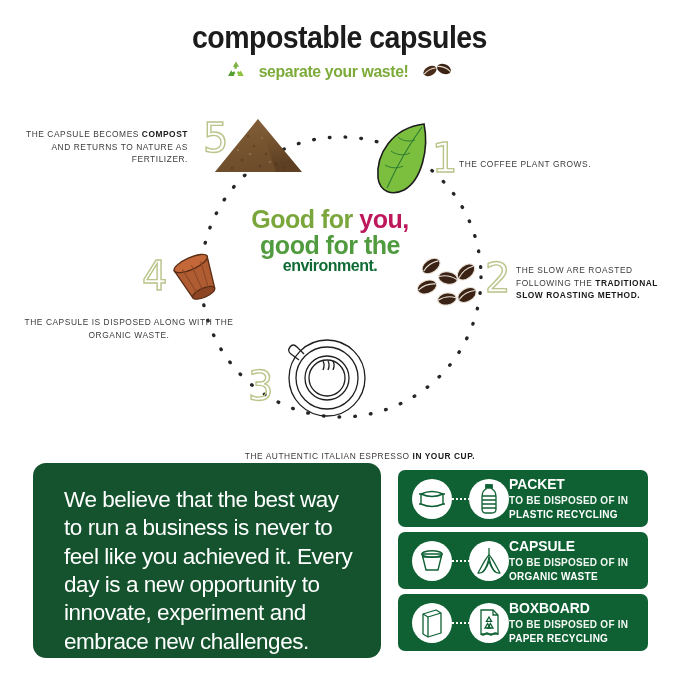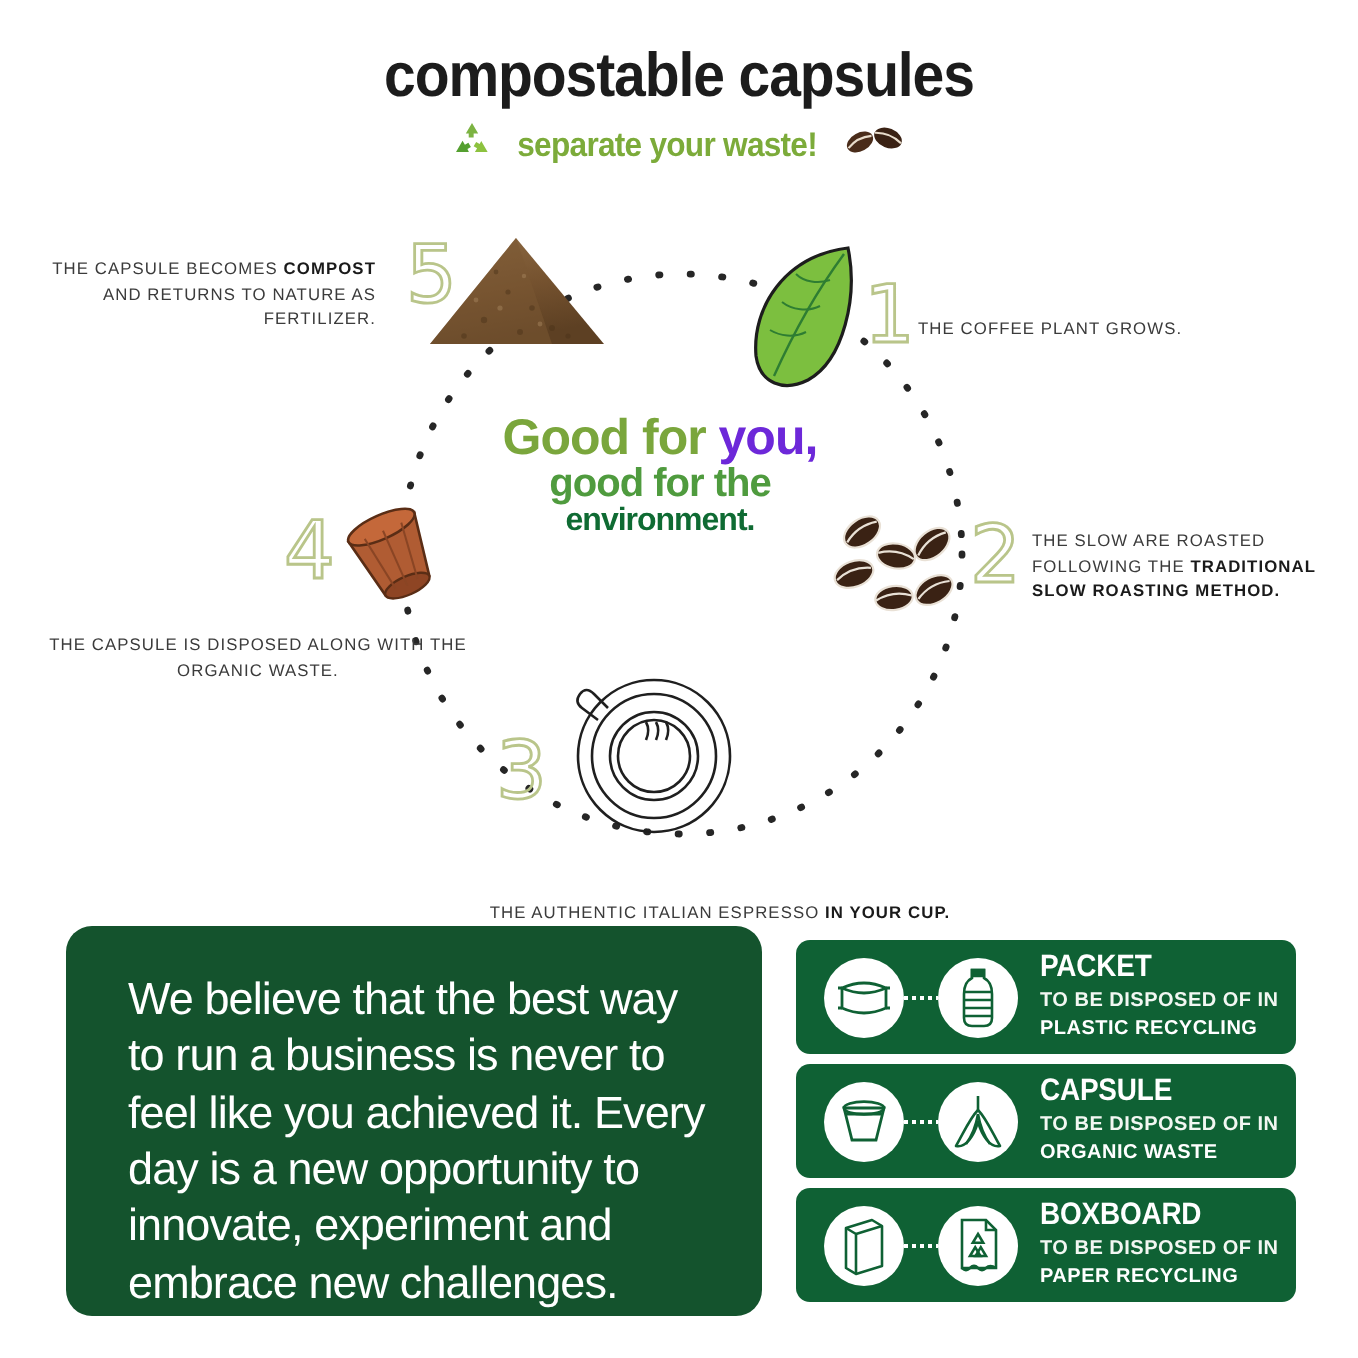--- a/index.html
+++ b/index.html
@@ -32,22 +32,22 @@
   
   .diagram{position:absolute;left:0;top:100px;width:679px;height:355px;}
   .dotted-ring{position:absolute;left:196px;top:32px;}
 
   .center-slogan{
     position:absolute;left:232px;top:106px;width:196px;
     text-align:center;line-height:1.04;
     font-weight:700;letter-spacing:-0.5px;
   }
   .center-slogan .l1{font-size:25px;color:#7aa63c;display:block;}
-  .center-slogan .l1 b{color:#6d28d9;font-weight:700;}
-  .center-slogan .l2{font-size:20px;color:#4f9b3e;display:block;}
+  .center-slogan .l1 b{color:#be185d;font-weight:700;}
+  .center-slogan .l2{font-size:25px;color:#4f9b3e;display:block;}
   .center-slogan .l3{font-size:16px;color:#0f6b33;display:block;}
 
   .node{position:absolute;}
   .num{
     position:absolute;font-size:40px;font-weight:400;
     color:transparent;
     -webkit-text-stroke:1.4px #b9c58a;
     font-family:"DejaVu Sans", sans-serif;
     line-height:1;
   }
@@ -82,21 +82,21 @@
   .card.c3{top:594px;}
   .ico-circle{
     width:40px;height:40px;border-radius:50%;background:#ffffff;
     display:flex;align-items:center;justify-content:center;flex:0 0 auto;
   }
   .dotline{
     width:17px;height:2px;flex:0 0 auto;
     background-image:linear-gradient(to right,#ffffff 50%,transparent 50%);
     background-size:4px 2px;background-repeat:repeat-x;
   }
-  .card-text{margin-left:11px;color:#ffffff;}
+  .card-text{color:#ffffff;}
   .card-title{
     font-size:15.5px;font-weight:700;letter-spacing:-0.1px;
     transform:scaleX(0.9);transform-origin:left center;line-height:1.05;
   }
   .card-sub{
     font-size:10px;font-weight:700;letter-spacing:0.25px;
     line-height:1.33;margin-top:2px;color:#f2f7f2;
   }
   .card-sub b{font-weight:700;color:#ffffff;}
 </style>

